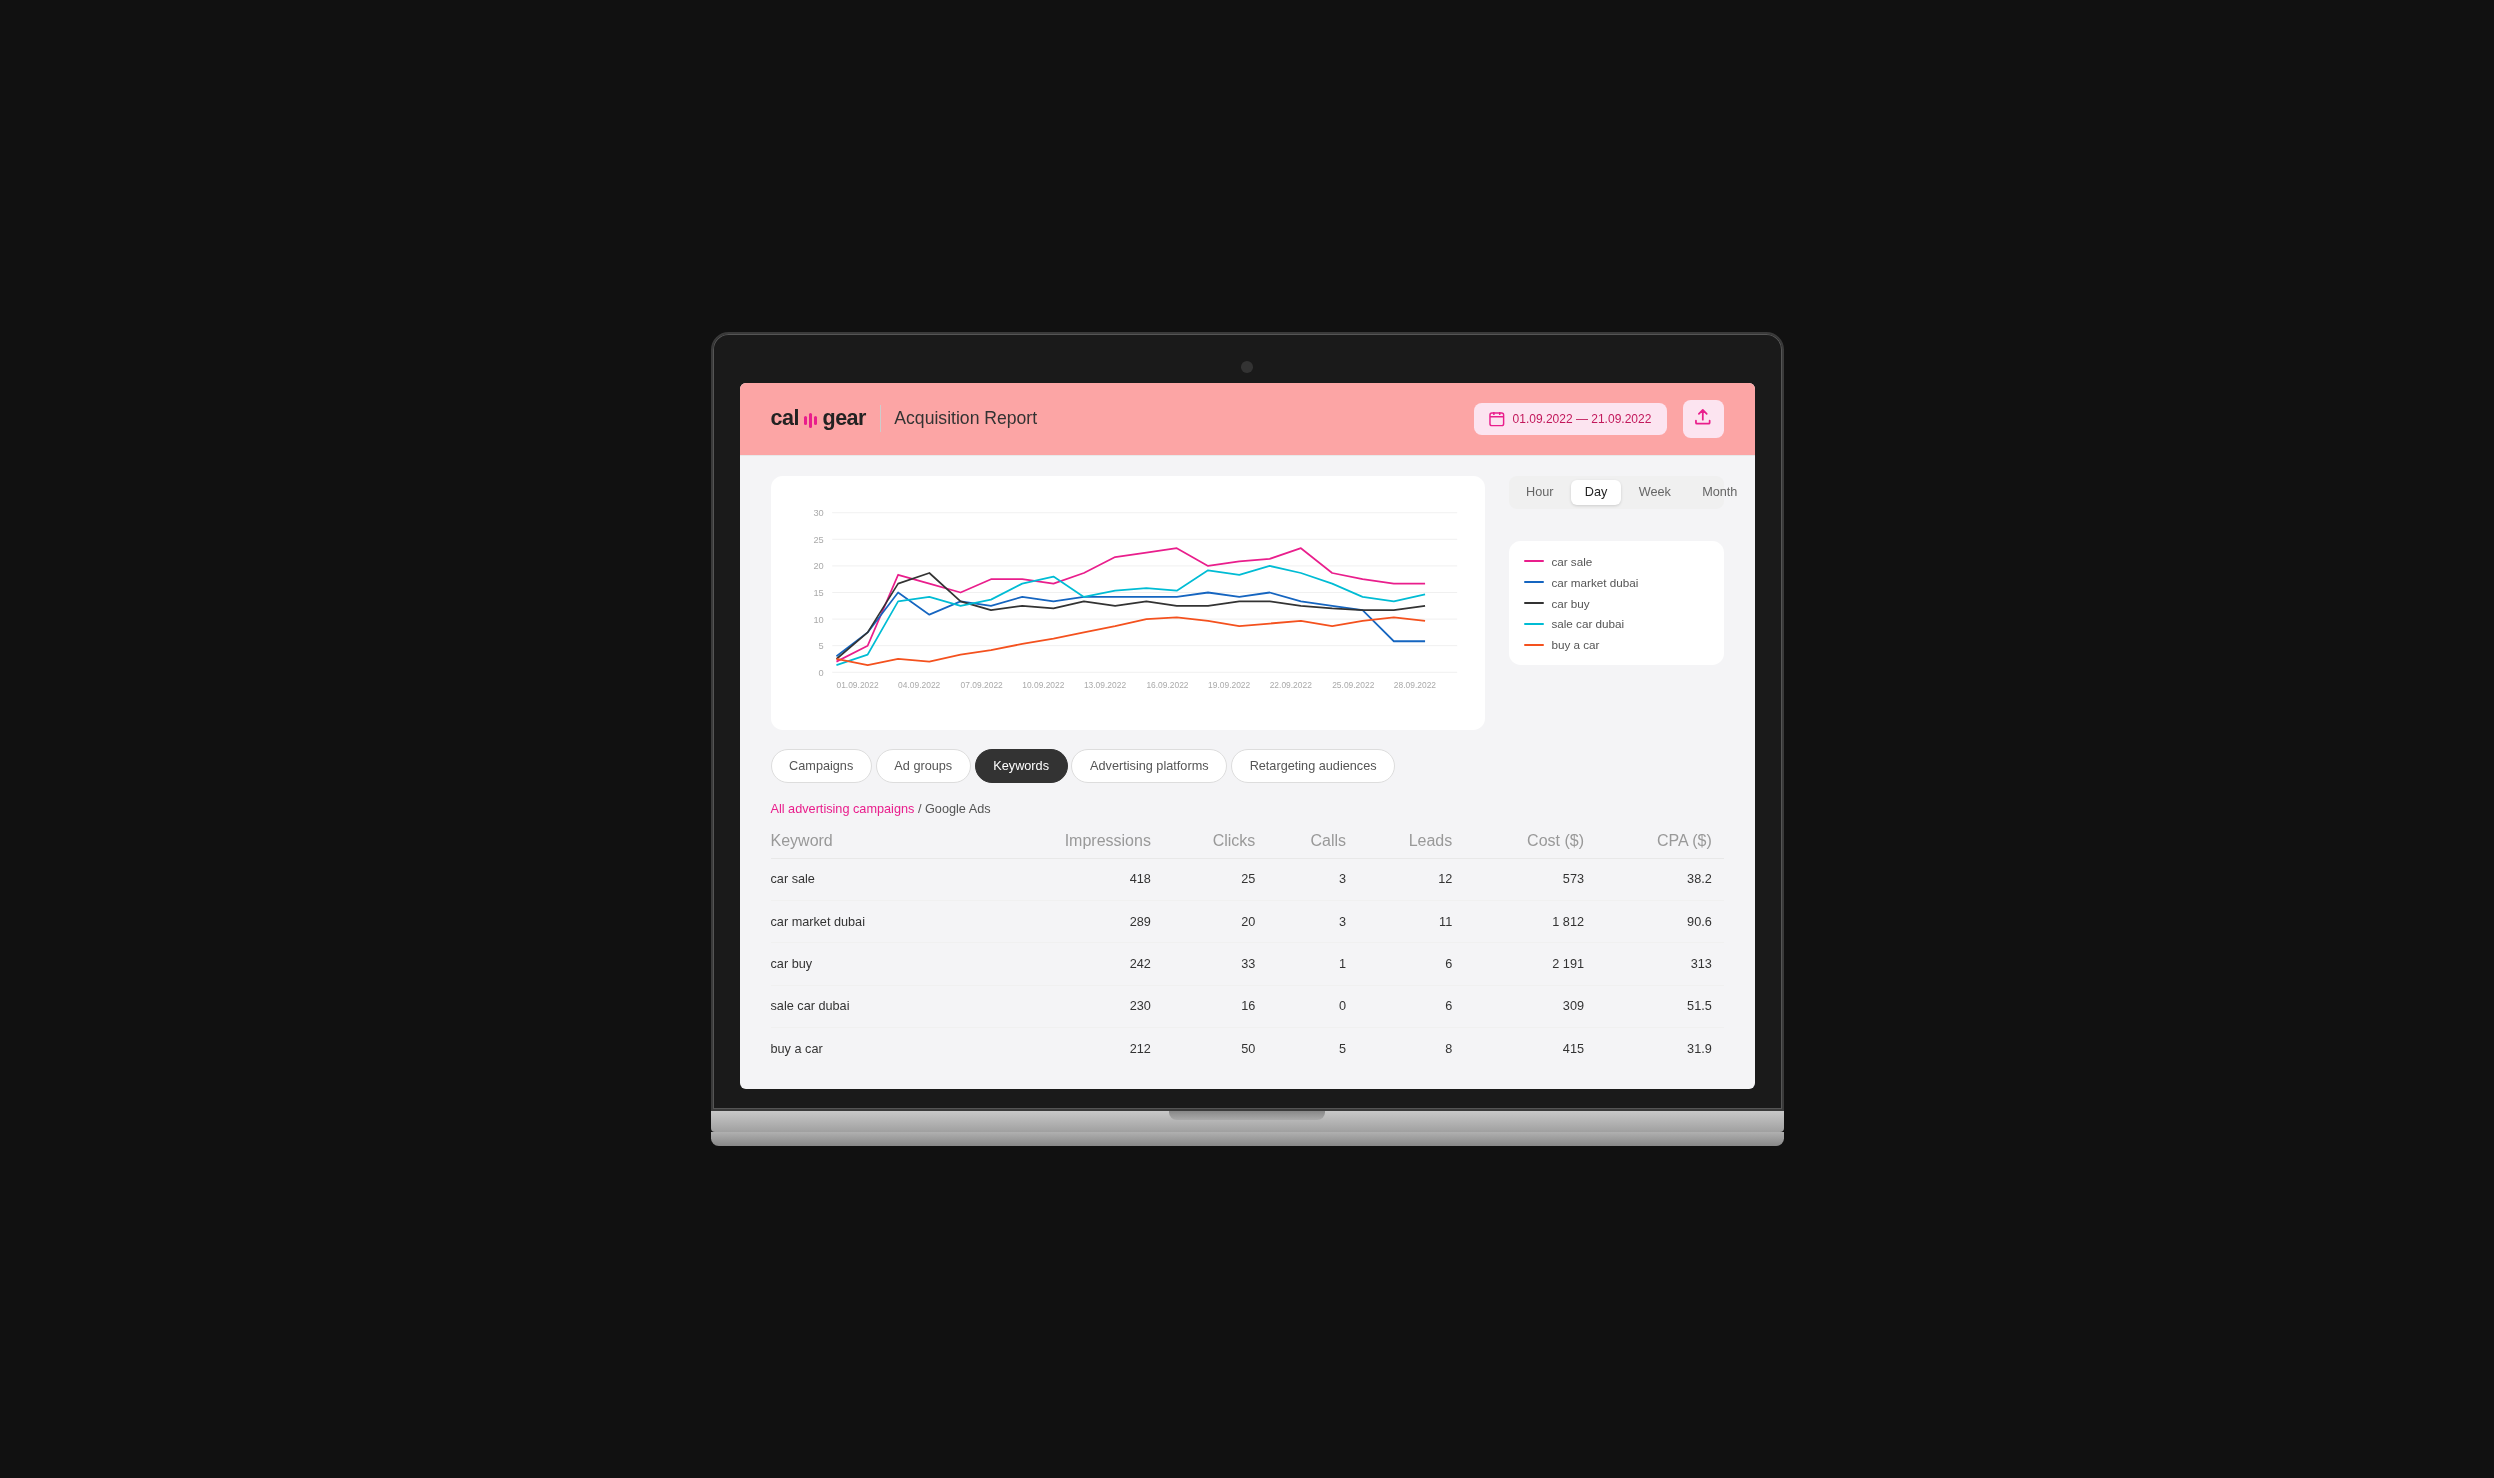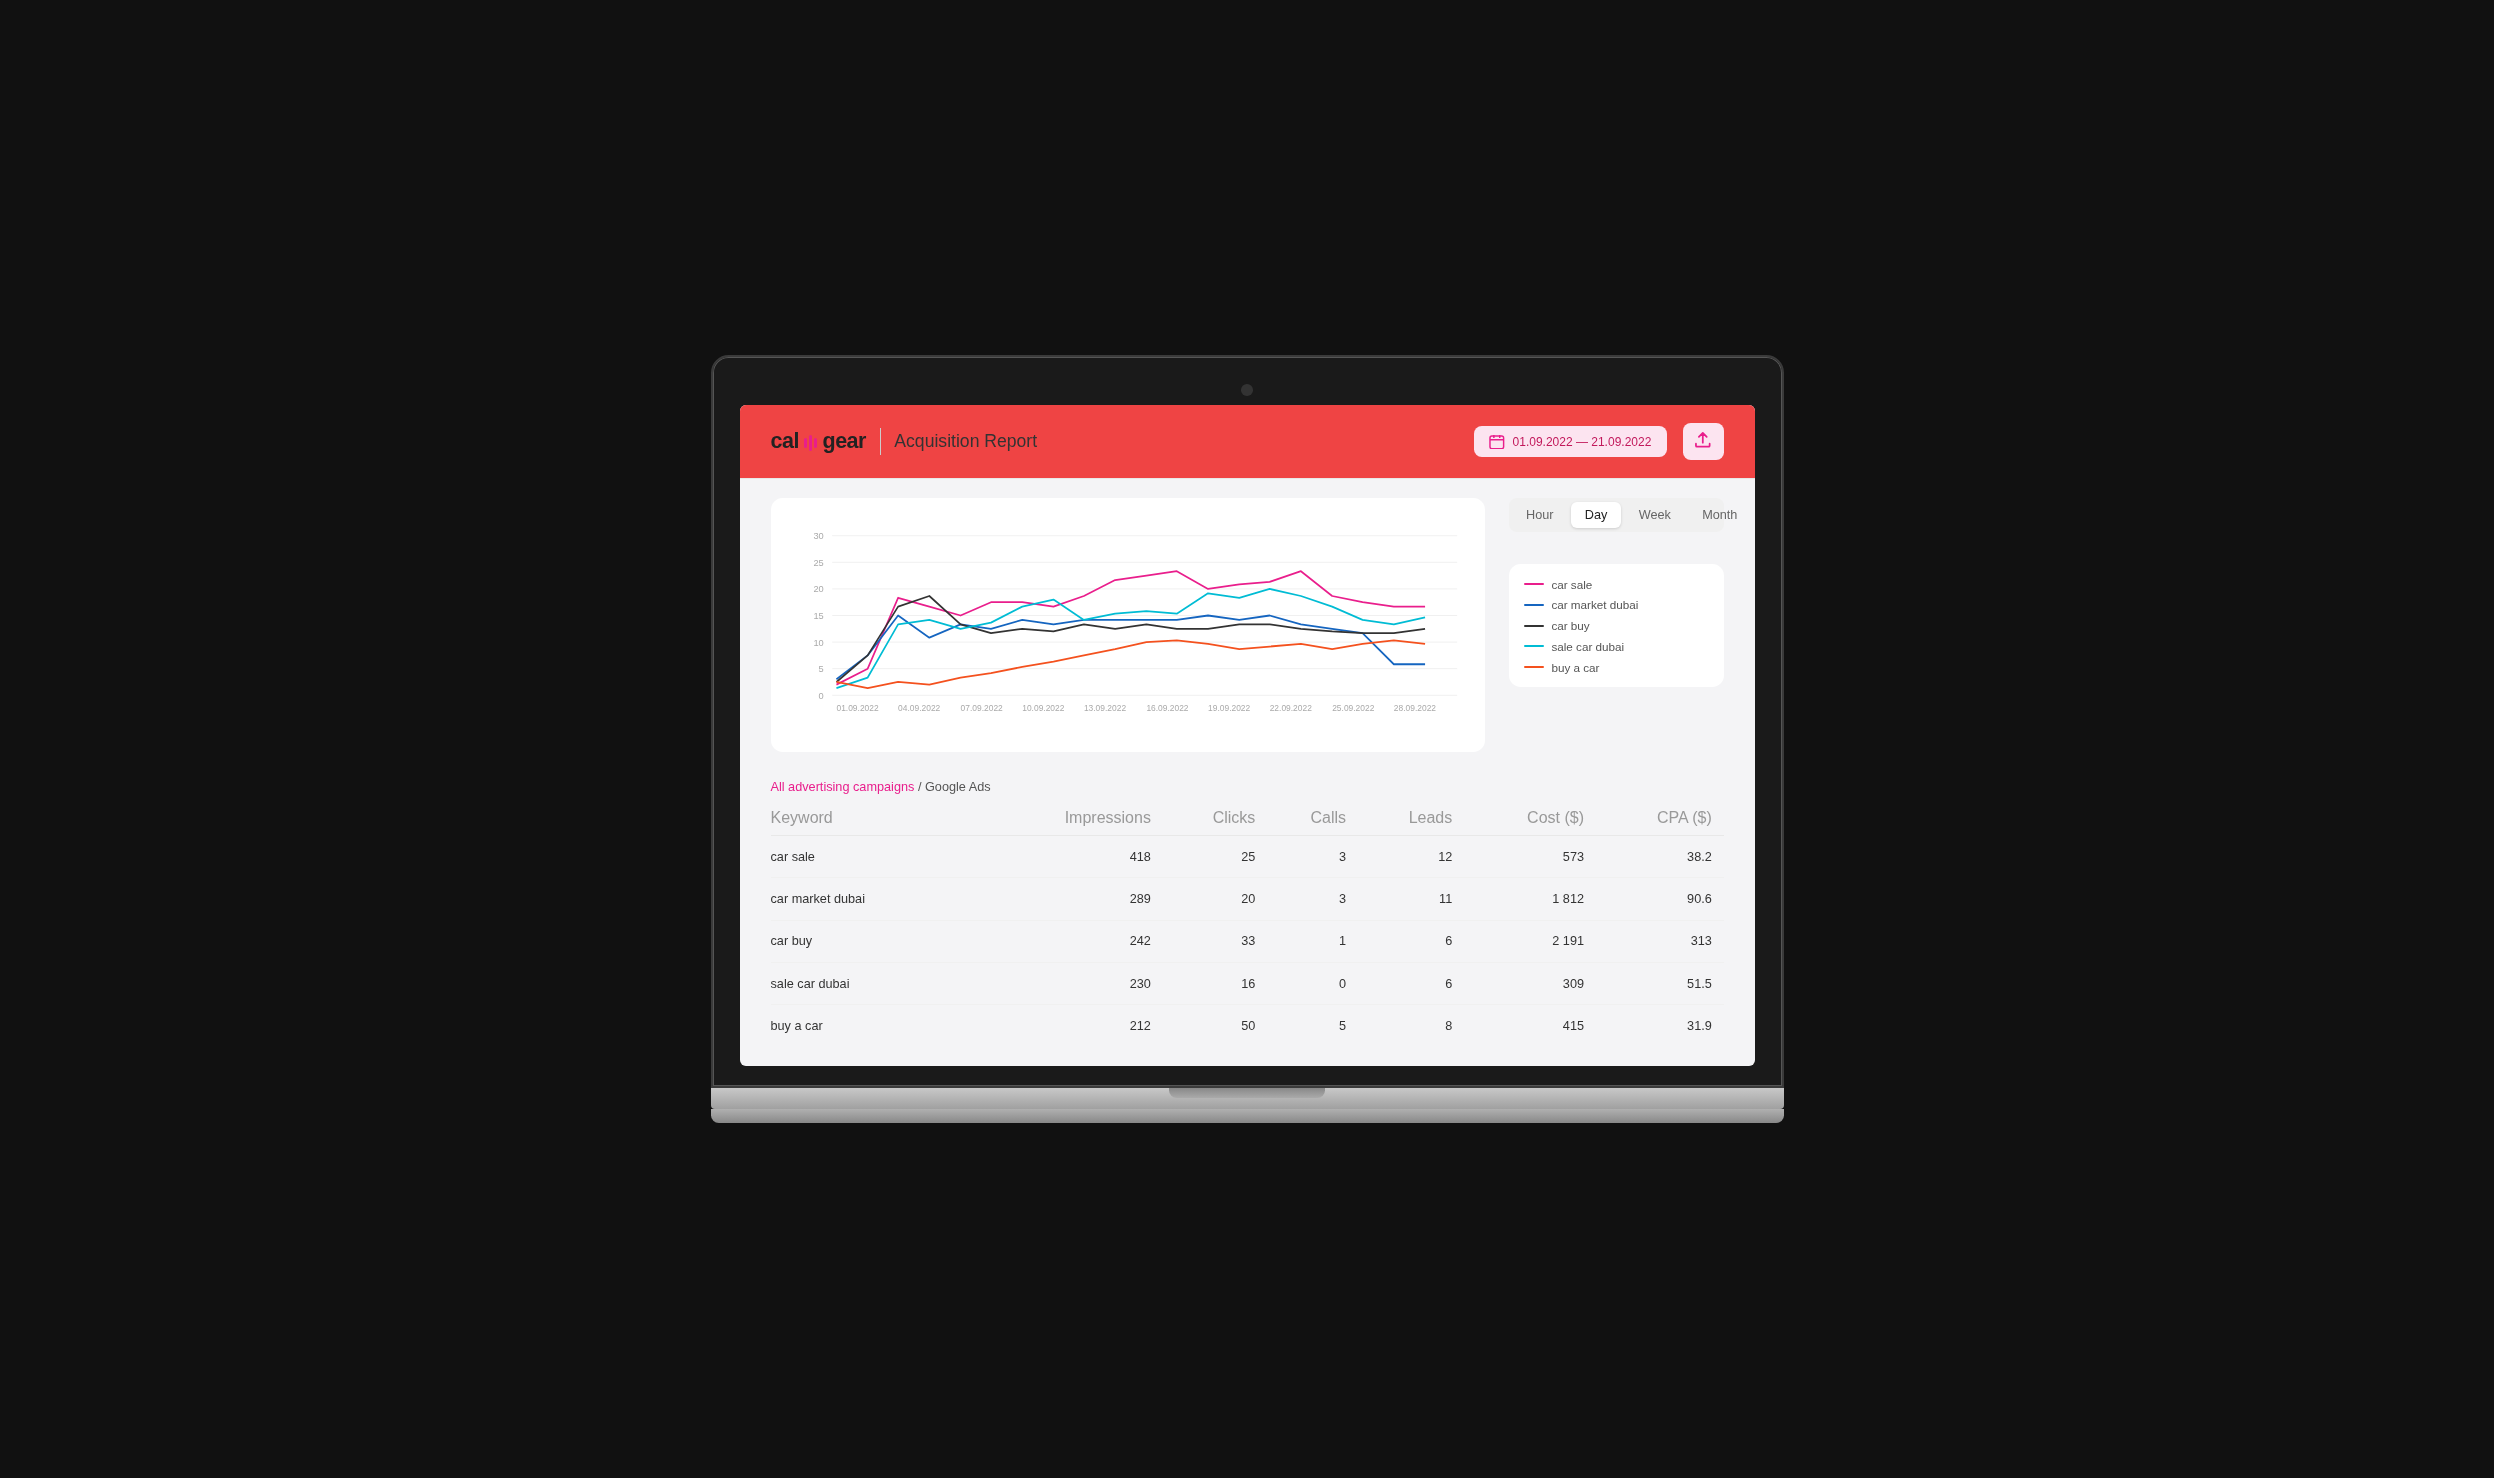--- a/index.html
+++ b/index.html
@@ -57,21 +57,21 @@
       border-radius: 0 0 7.8px 7.8px;
     }
 
     
     .app {
       background: #f4f4f6;
       min-height: 566px;
       padding: 0;
     }
     .header {
-      background: #ef4444;
+      background: #fca5a5;
       padding: 17.6px 31px;
       display: flex;
       align-items: center;
       justify-content: space-between;
       border-bottom: 1px solid #e8e8e8;
     }
     .logo-area {
       display: flex;
       align-items: center;
       gap: 13.7px;
@@ -380,20 +380,29 @@
                 <span>sale car dubai</span>
               </div>
               <div class="legend-item">
                 <div class="legend-line" style="background:#f4511e;"></div>
                 <span>buy a car</span>
               </div>
             </div>
           </div>
         </div>
 
+        <div class="tabs-section">
+          <div class="tabs">
+            <button class="tab">Campaigns</button>
+            <button class="tab">Ad groups</button>
+            <button class="tab active">Keywords</button>
+            <button class="tab">Advertising platforms</button>
+            <button class="tab">Retargeting audiences</button>
+          </div>
+        </div>
 
         <div class="breadcrumb">
           <a href="#">All advertising campaigns</a>
           <span> / </span>
           <span>Google Ads</span>
         </div>
 
         <div class="table-section">
           <table>
             <thead>

